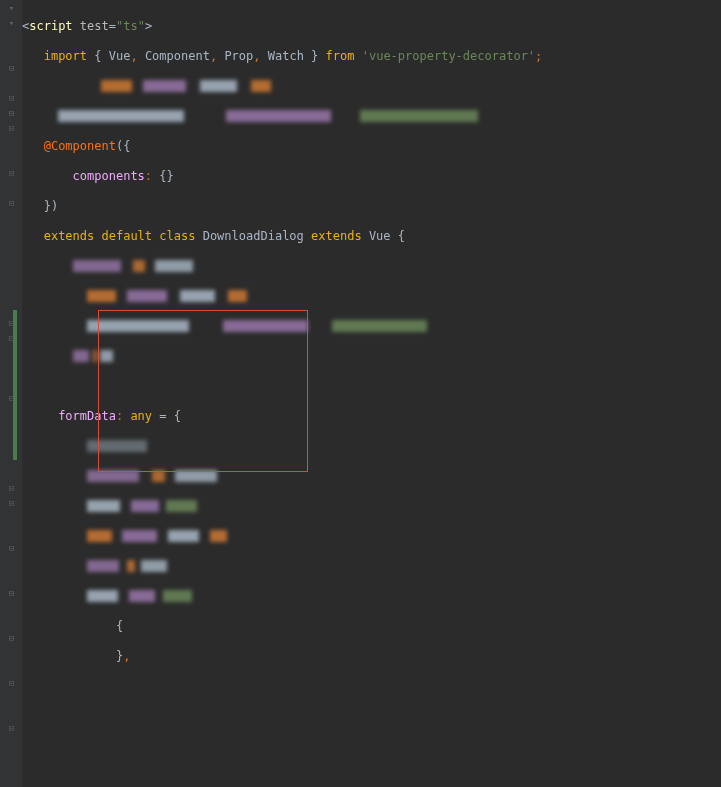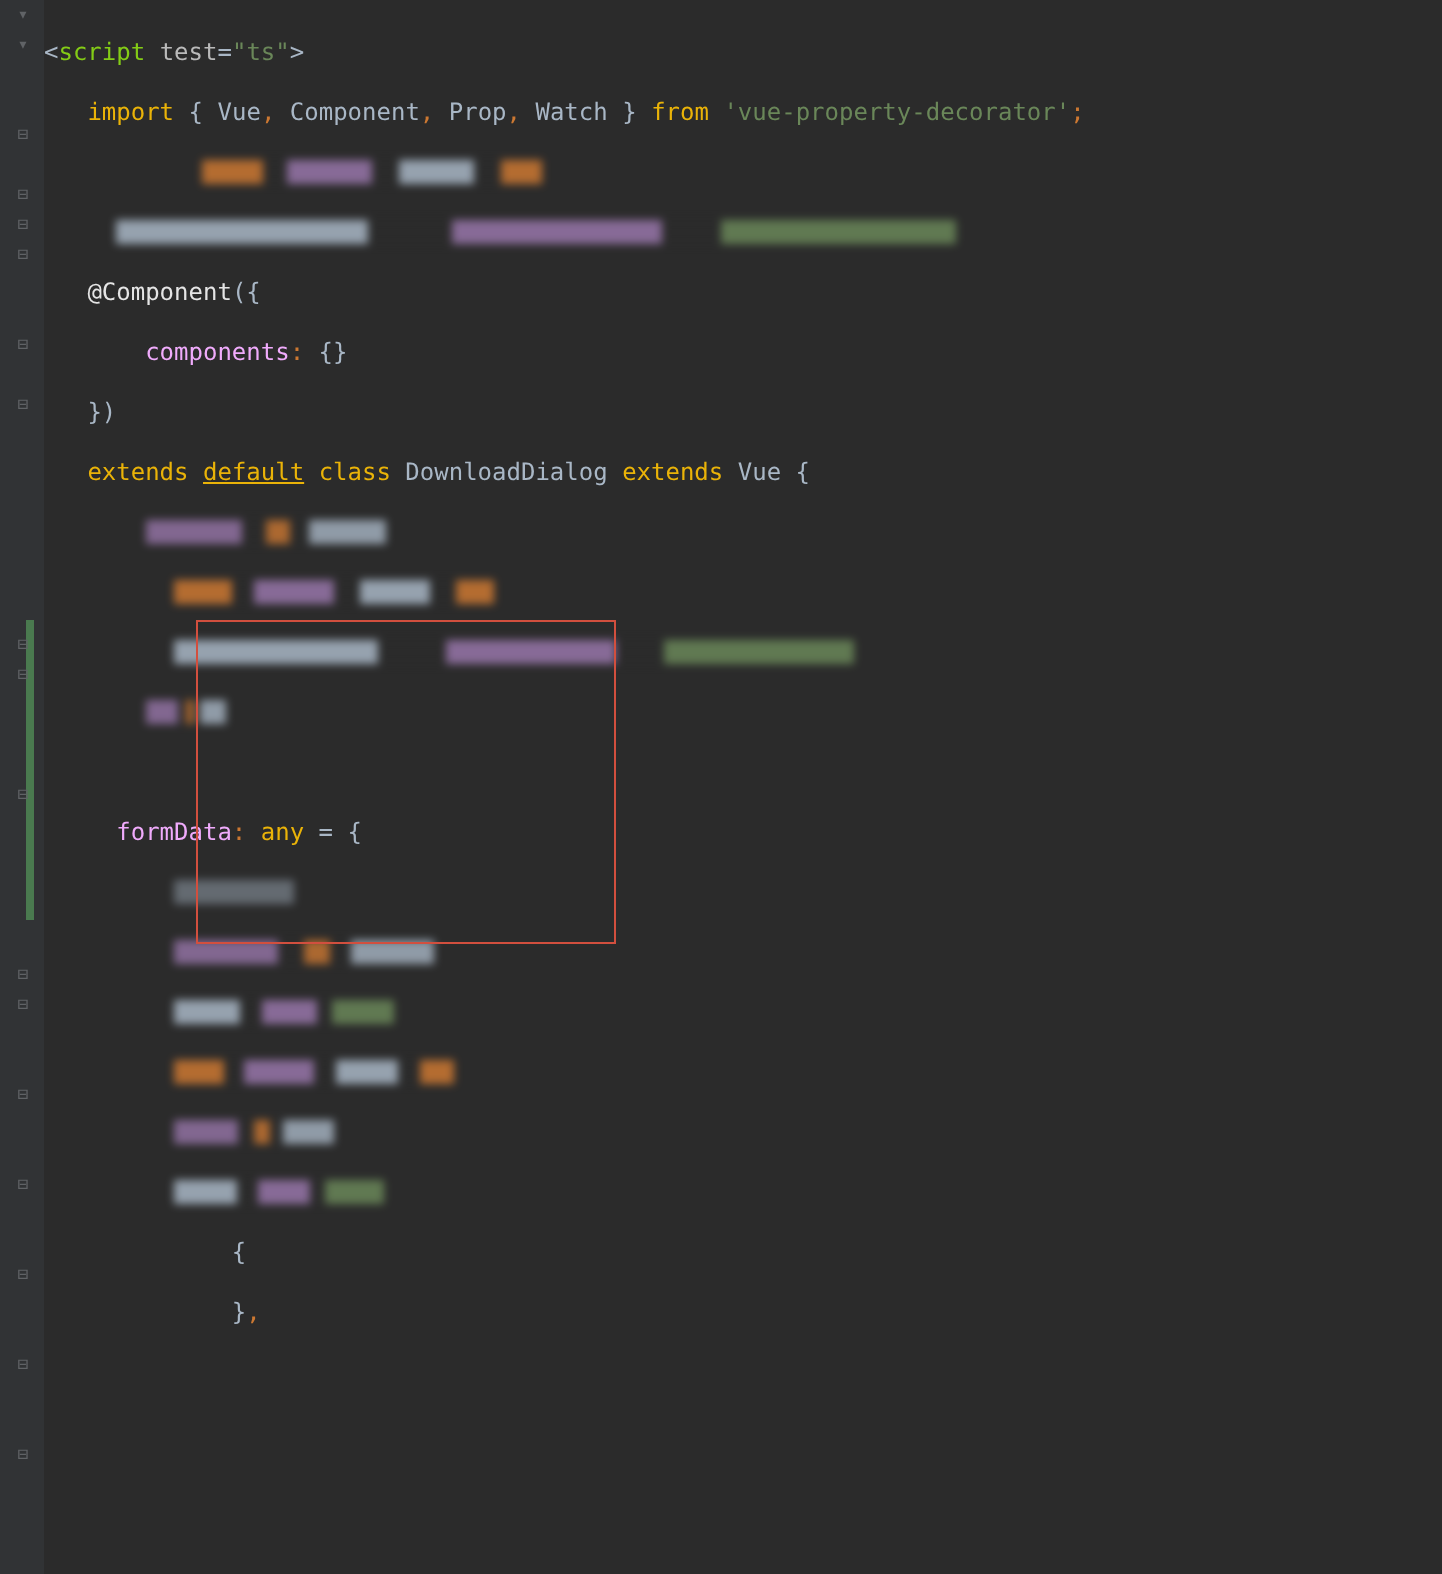--- a/index.html
+++ b/index.html
@@ -6,24 +6,24 @@
   body{font-family:Menlo,Consolas,"DejaVu Sans Mono",monospace;font-size:12px;line-height:15px;color:#a9b7c6;position:relative}
   .gutter{position:absolute;left:0;top:0;width:22px;height:787px;background:#313335}
   .fold{position:absolute;left:7px;width:9px;height:9px;color:#606366;font-size:9px;line-height:9px;text-align:center}
   .code{position:absolute;left:22px;top:4px;white-space:pre}
   .line{height:15px}
   .kw{color:#eab308}
   .str{color:#6a8759}
   .punc{color:#cc7832}
   .ident{color:#a9b7c6}
   .prop{color:#f0abfc}
-  .ann{color:#e5e5e5}
+  .ann{color:#f97316}
   .cls{color:#a9b7c6}
   .null{color:#cc7832}
-  .tag{color:#84cc16}
+  .tag{color:#fef9c3}
   .attr{color:#bababa}
   .redbox{position:absolute;border:1.5px solid #d24f3e;pointer-events:none}
   .changebar{position:absolute;left:13px;width:4px;background:#4a7a4f}
 
   
   .blur{display:inline-block;vertical-align:top;height:12px;margin-top:1px;background:linear-gradient(90deg,#cc7832 0 18%,#2b2b2b 18% 25%,#9876aa 25% 50%,#2b2b2b 50% 58%,#a9b7c6 58% 80%,#2b2b2b 80% 88%,#cc7832 88% 100%);filter:blur(2px);opacity:.85}
   .blur2{display:inline-block;vertical-align:top;height:12px;margin-top:1px;background:linear-gradient(90deg,#a9b7c6 0 30%,#2b2b2b 30% 40%,#9876aa 40% 65%,#2b2b2b 65% 72%,#6a8759 72% 100%);filter:blur(2px);opacity:.85}
   .blur3{display:inline-block;vertical-align:top;height:12px;margin-top:1px;background:linear-gradient(90deg,#9876aa 0 40%,#2b2b2b 40% 50%,#cc7832 50% 60%,#2b2b2b 60% 68%,#a9b7c6 68% 100%);filter:blur(2px);opacity:.8}
   .blurlight{display:inline-block;vertical-align:top;height:12px;margin-top:1px;background:linear-gradient(90deg,#a9b7c6 0 100%);filter:blur(2px);opacity:.45}
 </style>
@@ -53,21 +53,21 @@
 <div class="fold" style="top:724px">⊟</div>
 
 <div class="code">
 <div class="line"><span class="ident">&lt;</span><span class="tag">script</span> <span class="attr">test</span><span class="ident">=</span><span class="str">"ts"</span><span class="ident">&gt;</span></div>
 <div class="line">   <span class="kw">import</span> <span class="ident">{</span> <span class="ident">Vue</span><span class="punc">, </span><span class="ident">Component</span><span class="punc">, </span><span class="ident">Prop</span><span class="punc">, </span><span class="ident">Watch</span> <span class="ident">}</span> <span class="kw">from</span> <span class="str">'vue-property-decorator'</span><span class="punc">;</span></div>
 <div class="line">           <span class="blur" style="width:170px"></span></div>
 <div class="line">     <span class="blur2" style="width:420px"></span></div>
 <div class="line">   <span class="ann">@Component</span><span class="ident">({</span></div>
 <div class="line">       <span class="prop">components</span><span class="punc">: </span><span class="ident">{}</span></div>
 <div class="line">   <span class="ident">})</span></div>
-<div class="line">   <span class="kw">extends</span> <span class="kw" style="text-decoration:underline">default</span> <span class="kw">class</span> <span class="cls">DownloadDialog</span> <span class="kw">extends</span> <span class="cls">Vue</span><span class="ident"> {</span></div>
+<div class="line">   <span class="kw">extends</span> <span class="kw" style="">default</span> <span class="kw">class</span> <span class="cls">DownloadDialog</span> <span class="kw">extends</span> <span class="cls">Vue</span><span class="ident"> {</span></div>
 <div class="line">       <span class="blur3" style="width:120px"></span></div>
 <div class="line">         <span class="blur" style="width:160px"></span></div>
 <div class="line">         <span class="blur2" style="width:340px"></span></div>
 <div class="line">       <span class="blur3" style="width:40px"></span></div>
 <div class="line"></div>
 <div class="line">     <span class="prop">formData</span><span class="punc">:</span> <span class="kw">any</span><span class="ident"> = {</span></div>
 <div class="line">         <span class="blurlight" style="width:60px"></span></div>
 <div class="line">         <span class="blur3" style="width:130px"></span></div>
 <div class="line">         <span class="blur2" style="width:110px"></span></div>
 <div class="line">         <span class="blur" style="width:140px"></span></div>

